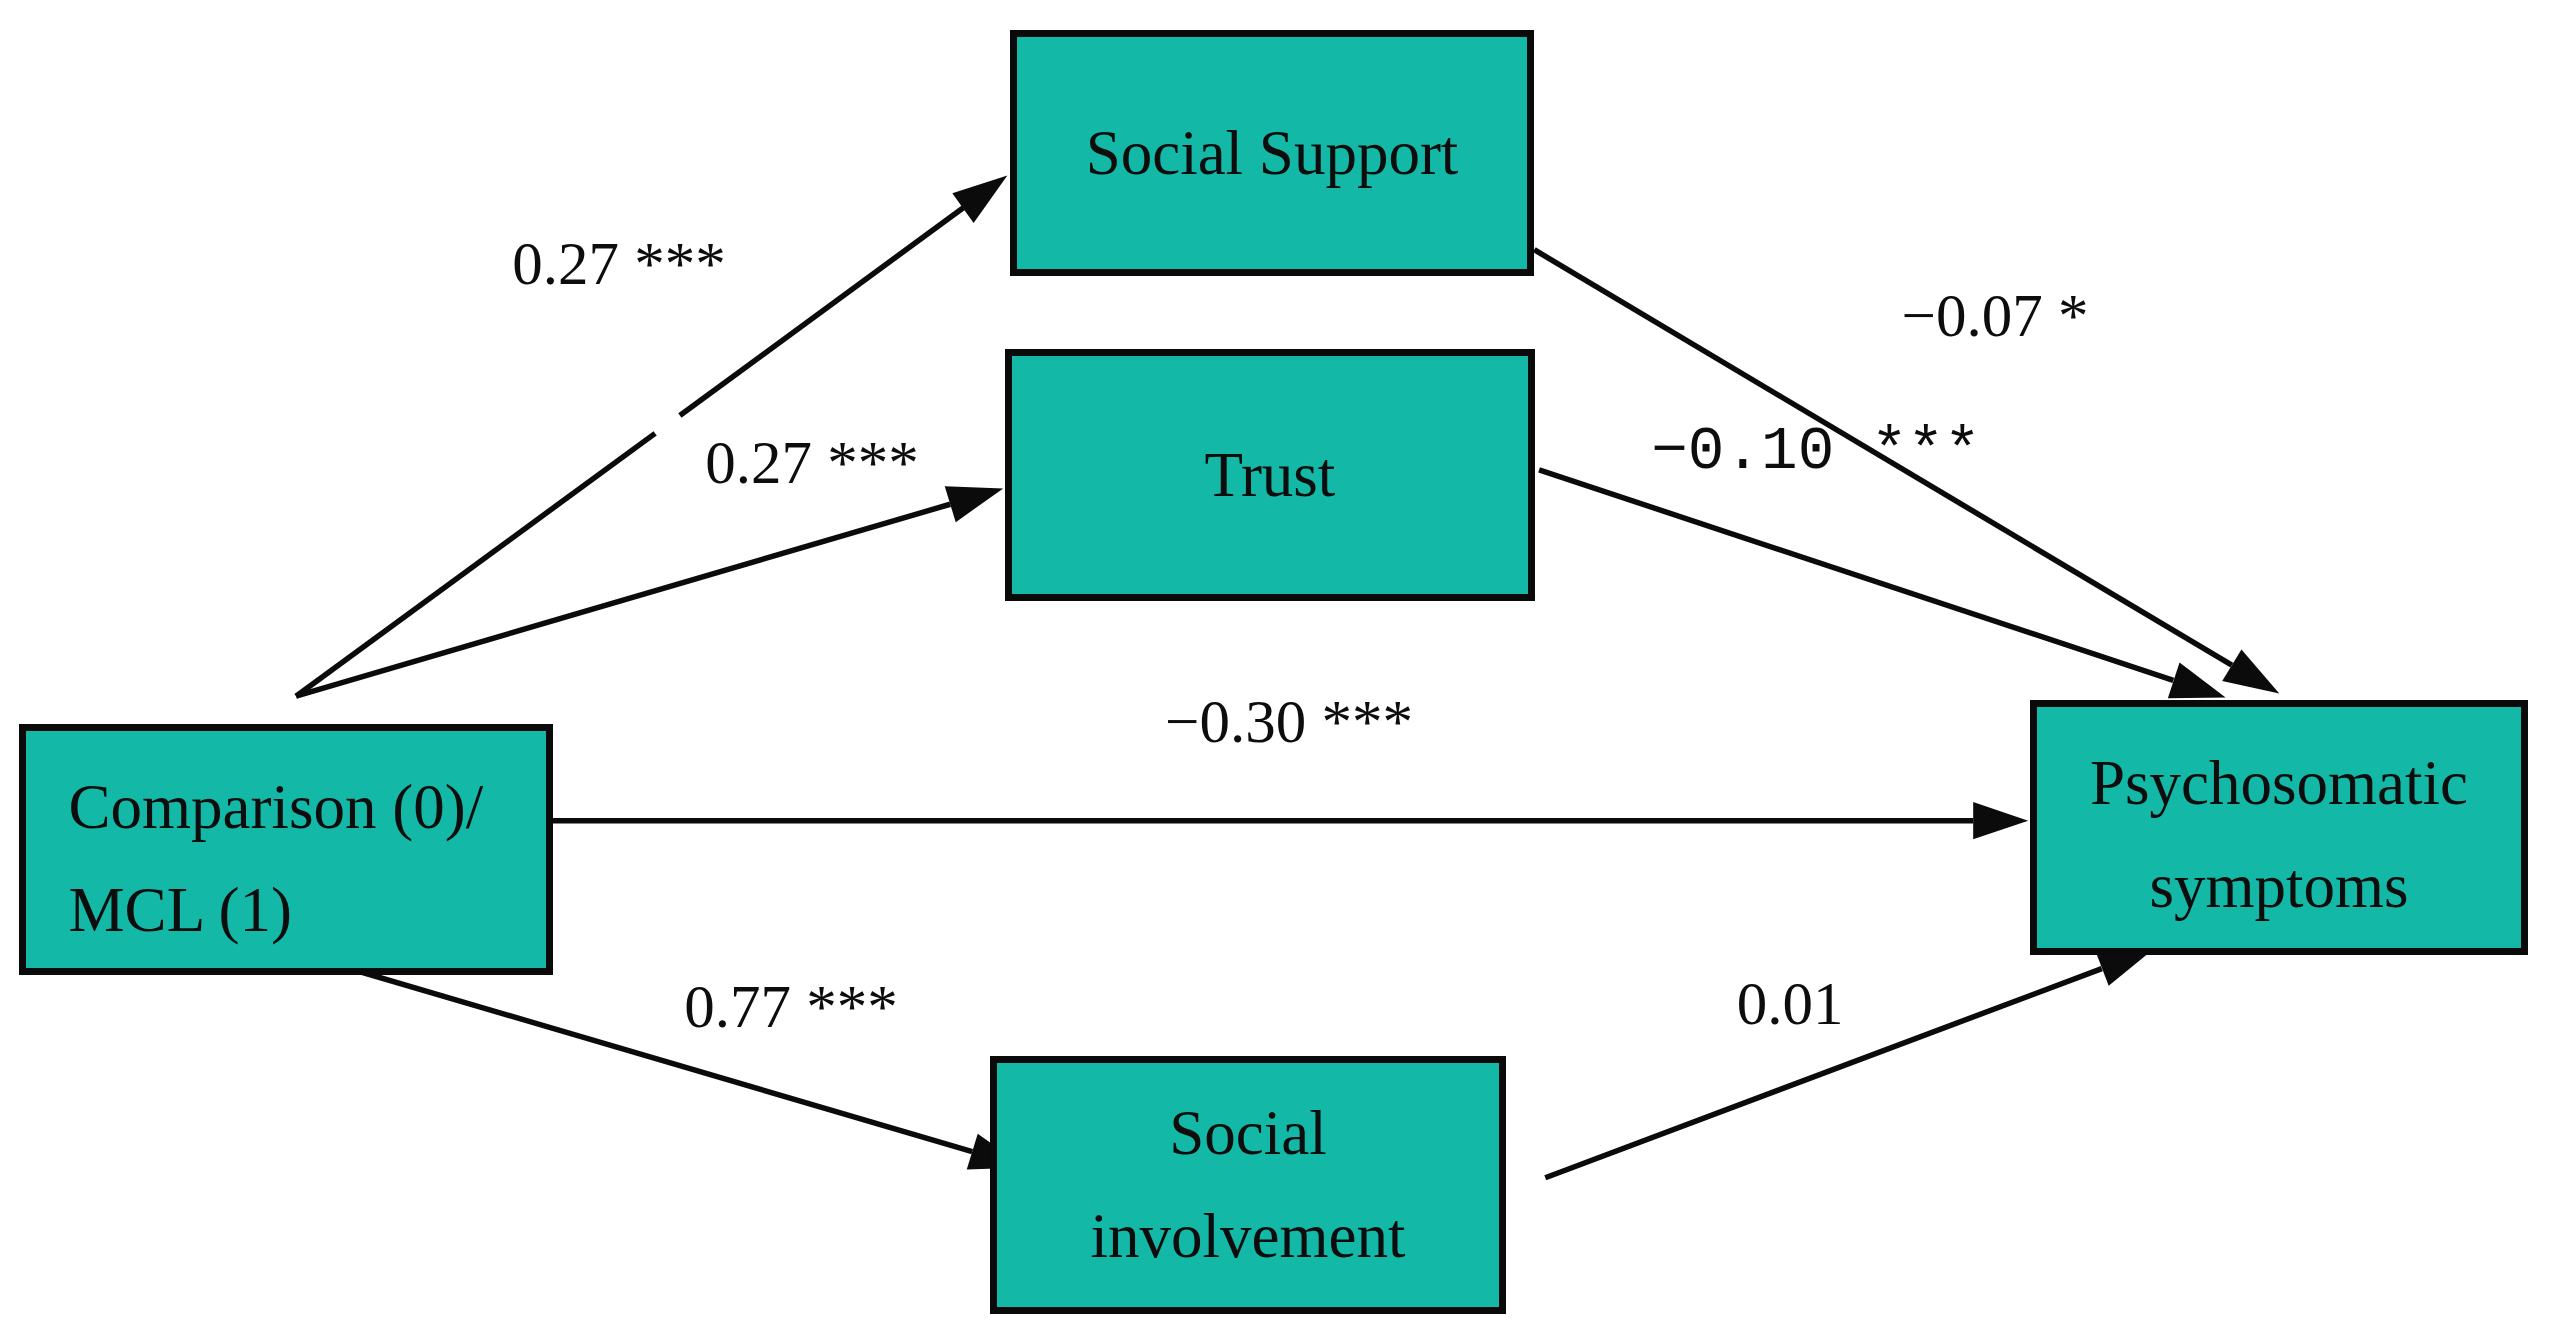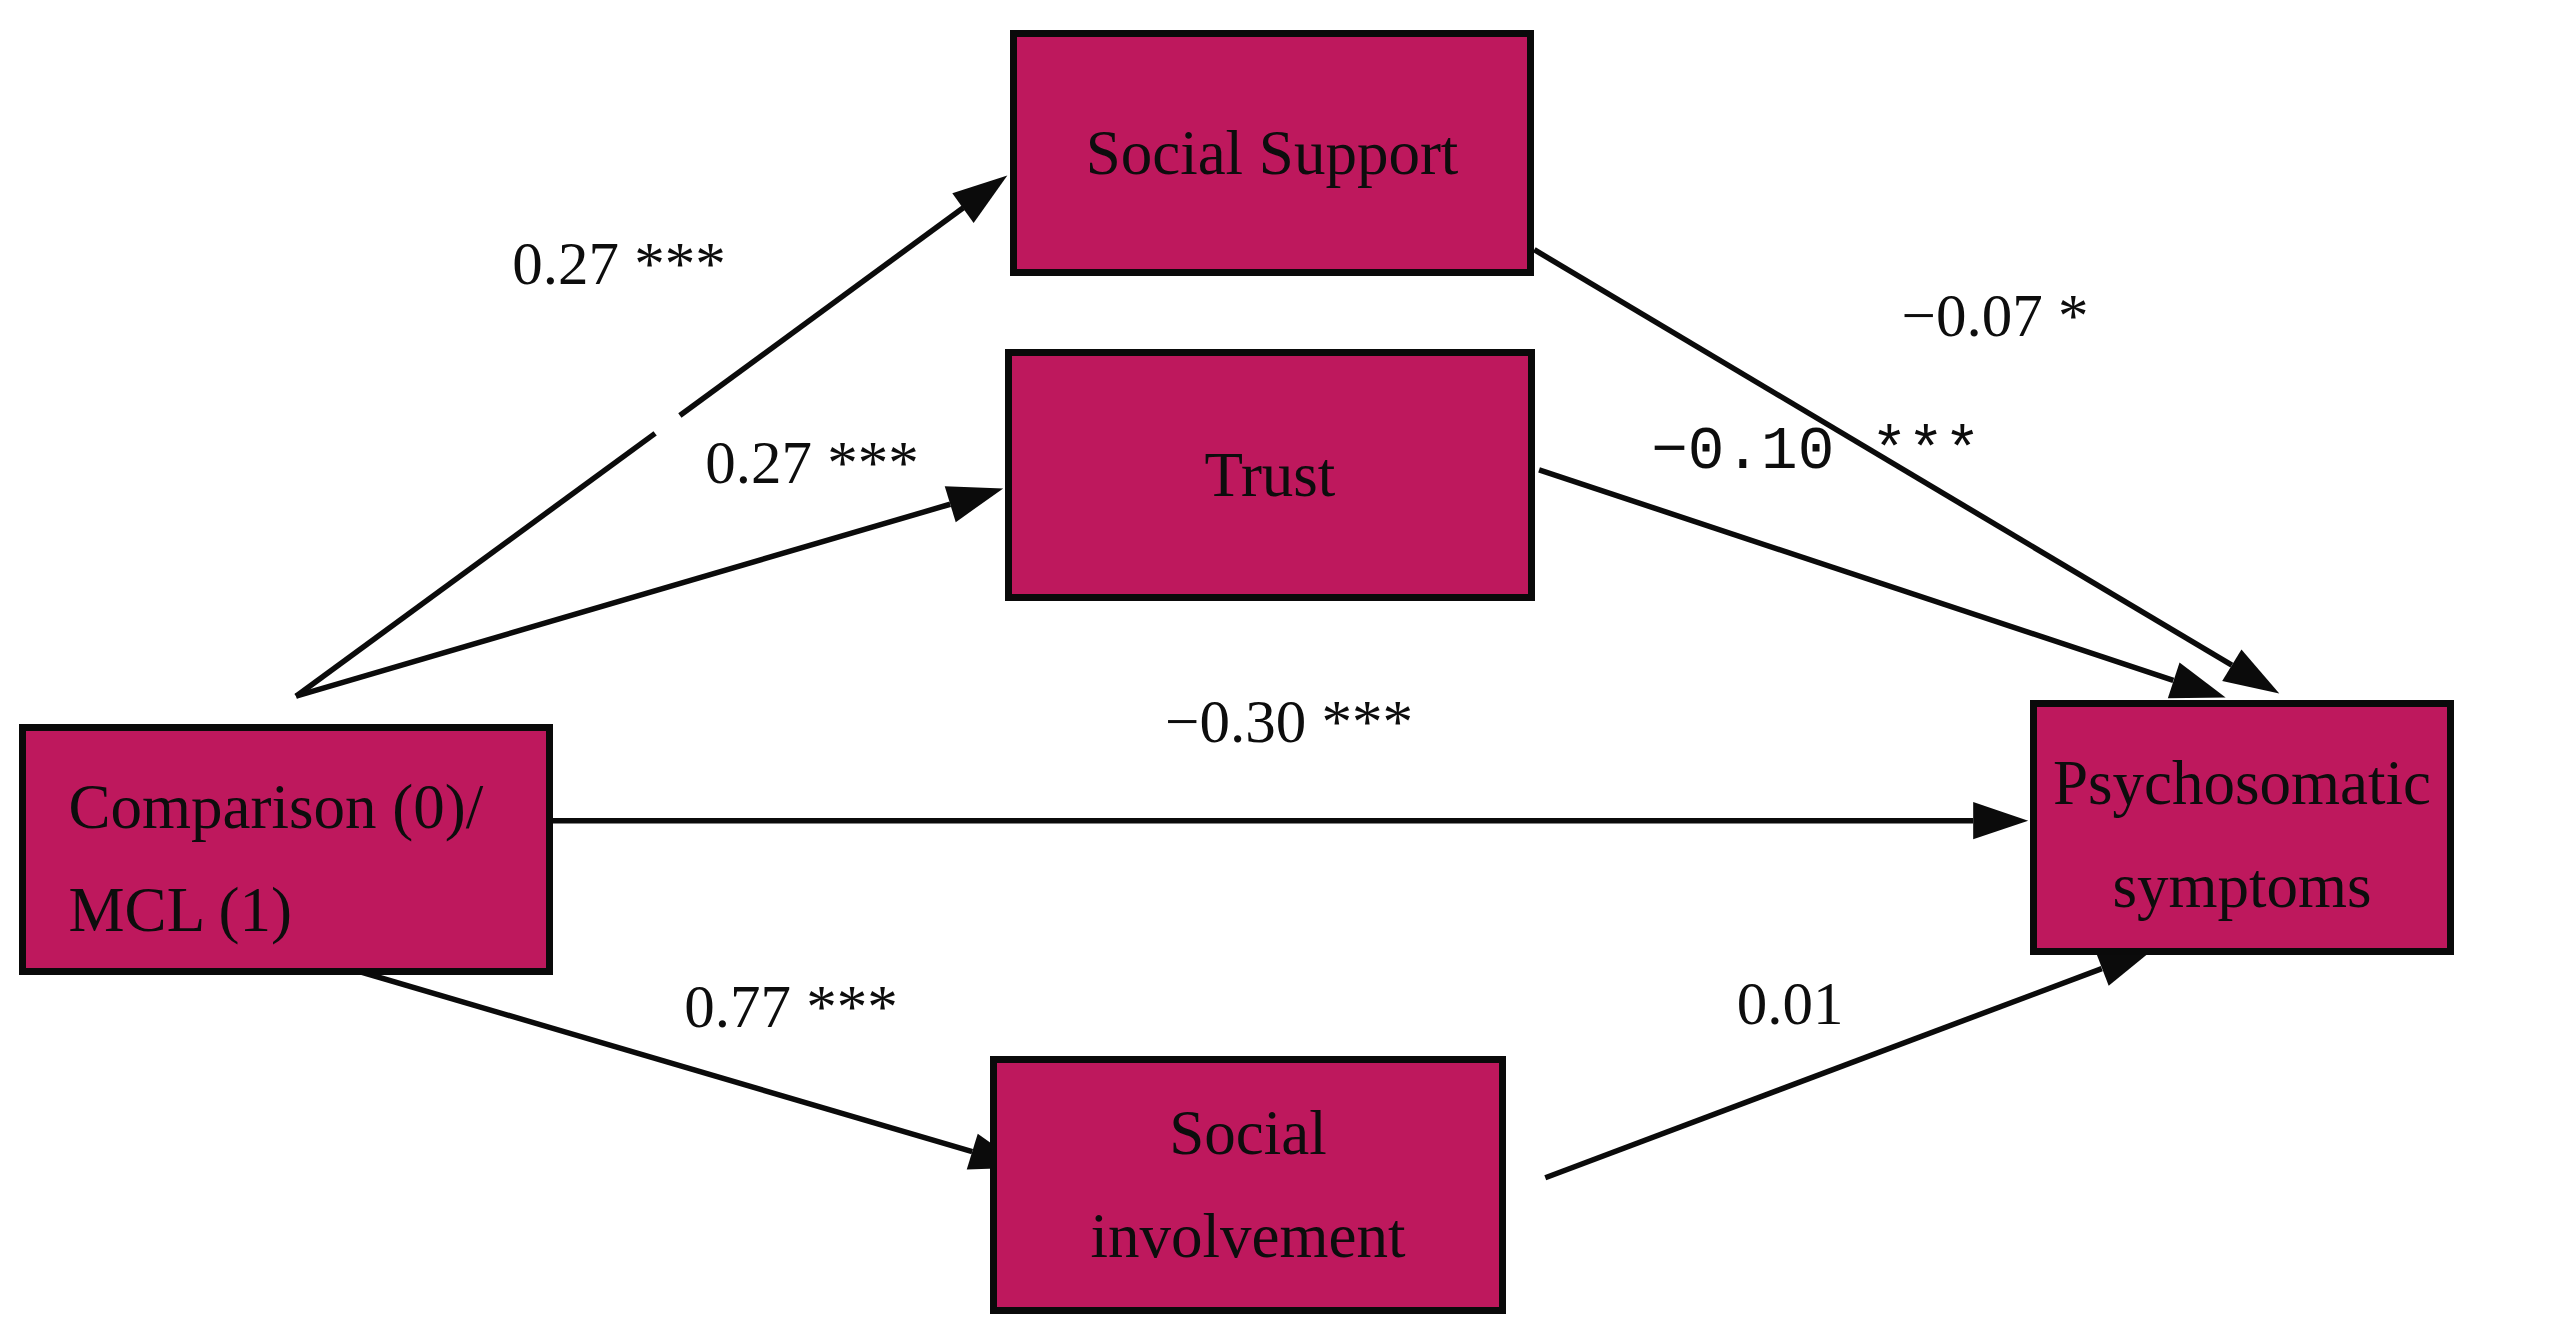--- a/index.html
+++ b/index.html
@@ -17,40 +17,40 @@
     left: 0; top: 0;
     width: 2576px;
     height: 1338px;
   }
   .arrows line { stroke: #0b0b0b; stroke-width: 8; }
   .arrows polygon { fill: #0b0b0b; stroke: none; }
   .node {
     position: absolute;
     box-sizing: border-box;
     border: 7.6px solid #0a0a0a;
-    background: #be185d;
+    background: #14b8a6;
     display: flex;
     flex-direction: column;
     justify-content: center;
     align-items: center;
     font-size: 63px;
     line-height: 103px;
     white-space: nowrap;
   }
   .node-comparison {
     left: 18.6px; top: 696px; width: 534px; height: 251px;
     align-items: flex-start;
     padding-left: 43px;
     padding-top: 19px;
     margin-top: 28px;
   }
   .node-social-support { left: 1010px; top: 30px;  width: 524px; height: 246px; }
   .node-trust          { left: 1005px; top: 349px; width: 530px; height: 252px; }
   .node-social-involvement { left: 990px; top: 1056px; width: 516px; height: 258px; }
-  .node-psychosomatic  { left: 2030px; top: 700px; width: 424px; height: 255px; padding-top: 15px; }
+  .node-psychosomatic  { left: 2030px; top: 700px; width: 498px; height: 255px; padding-top: 15px; }
   .edge-label {
     position: absolute;
     transform: translate(-50%, -50%);
     font-size: 61px;
     line-height: 1;
     white-space: nowrap;
     color: #0d0d0d;
   }
   .lbl-ss    { left: 619px;  top: 263px;  }
   .lbl-trust { left: 812px; top: 462px;  }

